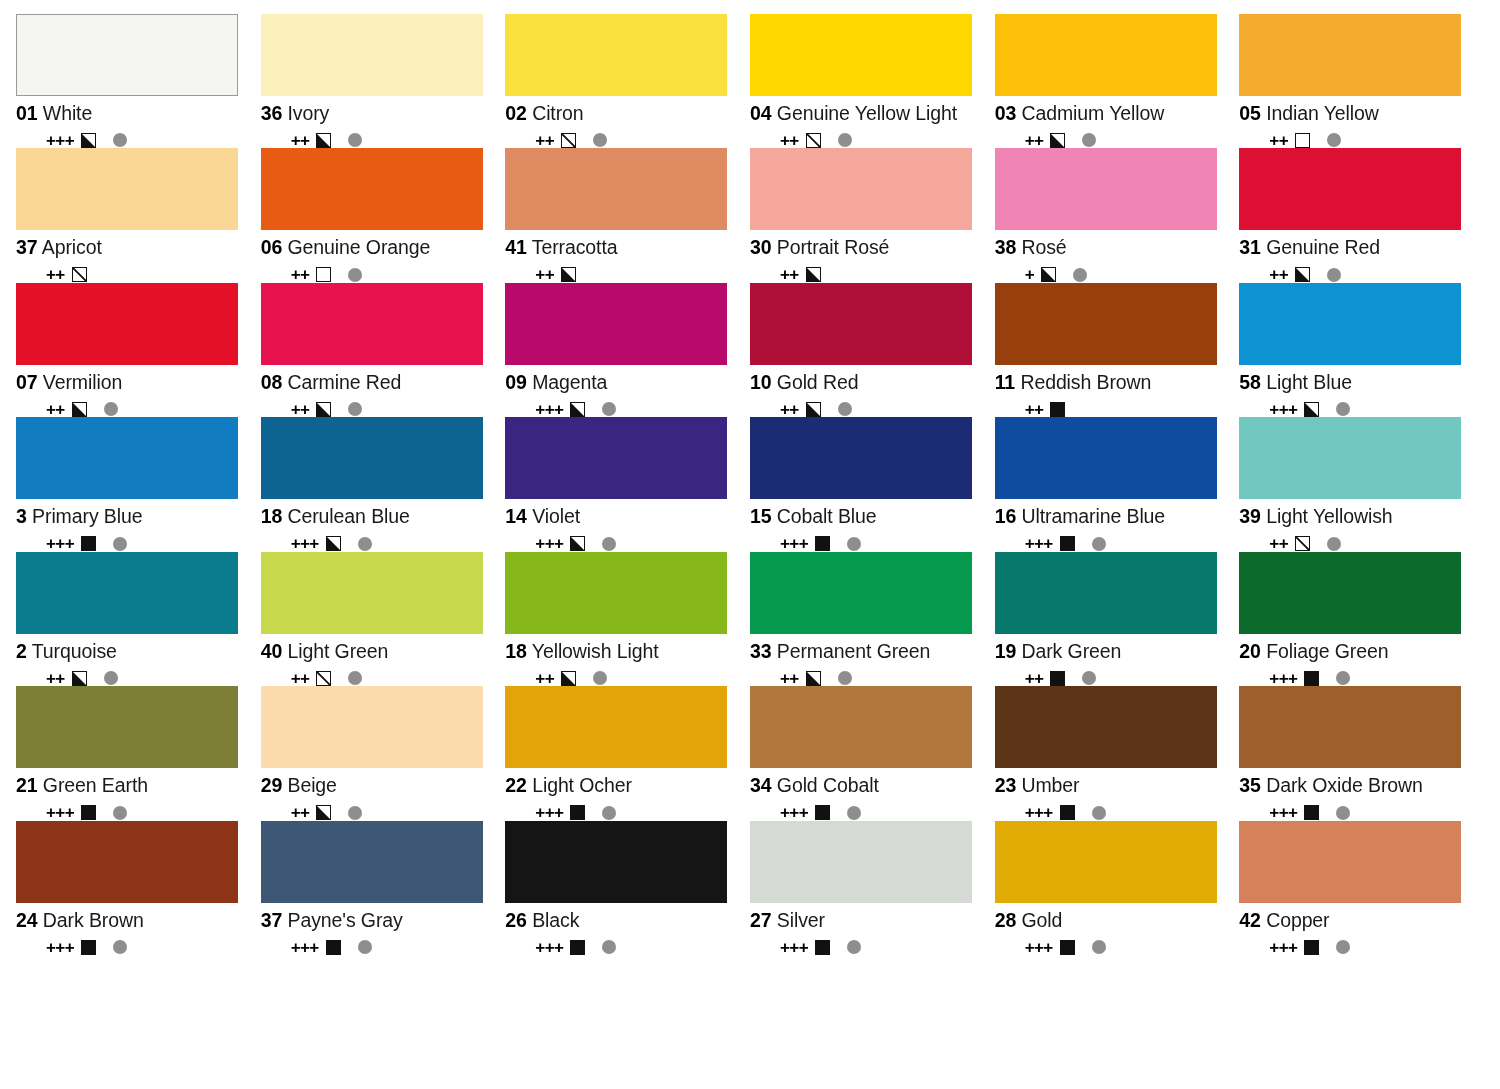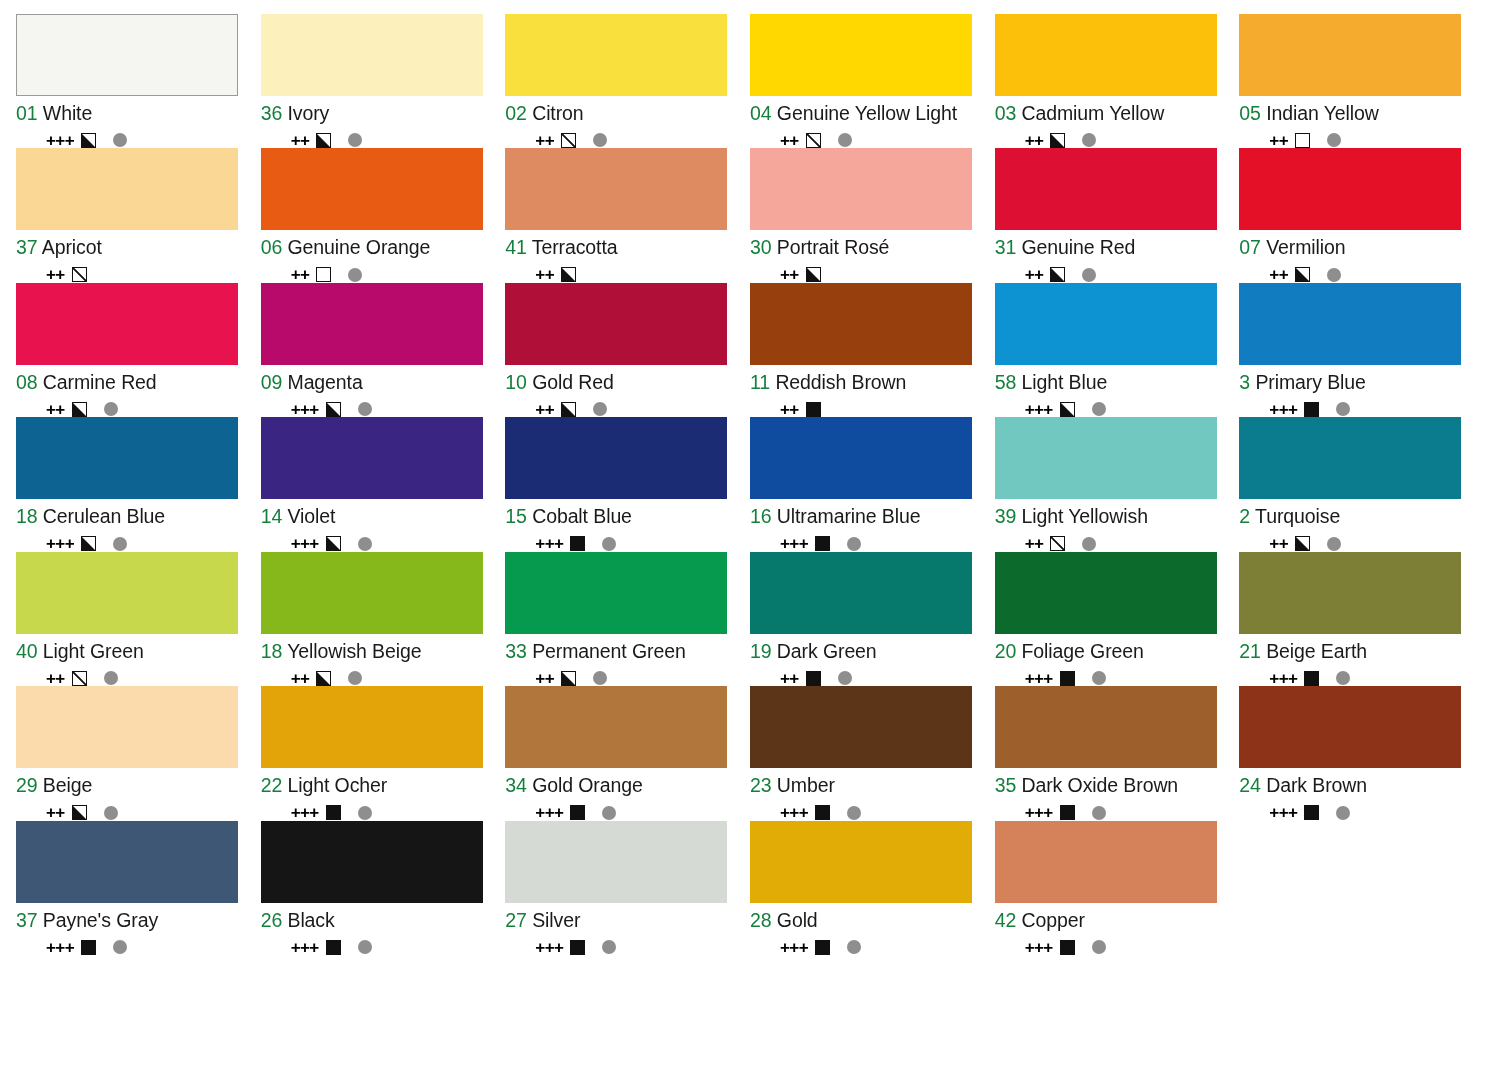--- a/index.html
+++ b/index.html
@@ -47,22 +47,22 @@
 
   .chip-label {
     margin-top: 7px;
     font-size: 19.5px;
     line-height: 1.05;
     color: #111111;
     white-space: nowrap;
     letter-spacing: -0.1px;
   }
   .chip-num {
-    font-weight: 400;
-    color: #15803d;
+    font-weight: 700;
+    color: #000000;
   }
   .chip-name {
     font-weight: 400;
     color: #1a1a1a;
   }
 
   .chip-meta {
     margin-top: 9px;
     padding-left: 30px;
     display: flex;
@@ -213,20 +213,29 @@
     <div class="swatch-cell">
       <div class="color-chip" style="background: rgb(245, 167, 156);"></div>
       <div class="chip-label"><span class="chip-num">30</span> <span class="chip-name">Portrait Rosé</span></div>
       <div class="chip-meta">
         <span class="lightfast">++</span>
         <span class="opacity-icon semi-opaque"></span>
         <span class="gray-dot hidden"></span>
       </div>
     </div>
     <div class="swatch-cell">
+      <div class="color-chip" style="background: rgb(239, 132, 181);"></div>
+      <div class="chip-label"><span class="chip-num">38</span> <span class="chip-name">Rosé</span></div>
+      <div class="chip-meta">
+        <span class="lightfast">+</span>
+        <span class="opacity-icon semi-opaque"></span>
+        <span class="gray-dot"></span>
+      </div>
+    </div>
+    <div class="swatch-cell">
       <div class="color-chip" style="background: rgb(221, 16, 51);"></div>
       <div class="chip-label"><span class="chip-num">31</span> <span class="chip-name">Genuine Red</span></div>
       <div class="chip-meta">
         <span class="lightfast">++</span>
         <span class="opacity-icon semi-opaque"></span>
         <span class="gray-dot"></span>
       </div>
     </div>
     <div class="swatch-cell">
       <div class="color-chip" style="background: rgb(227, 16, 40);"></div>
@@ -349,21 +358,21 @@
       <div class="color-chip" style="background: rgb(199, 216, 77);"></div>
       <div class="chip-label"><span class="chip-num">40</span> <span class="chip-name">Light Green</span></div>
       <div class="chip-meta">
         <span class="lightfast">++</span>
         <span class="opacity-icon semi-transparent"></span>
         <span class="gray-dot"></span>
       </div>
     </div>
     <div class="swatch-cell">
       <div class="color-chip" style="background: rgb(134, 184, 28);"></div>
-      <div class="chip-label"><span class="chip-num">18</span> <span class="chip-name">Yellowish Beige</span></div>
+      <div class="chip-label"><span class="chip-num">18</span> <span class="chip-name">Yellowish Light</span></div>
       <div class="chip-meta">
         <span class="lightfast">++</span>
         <span class="opacity-icon semi-opaque"></span>
         <span class="gray-dot"></span>
       </div>
     </div>
     <div class="swatch-cell">
       <div class="color-chip" style="background: rgb(5, 154, 77);"></div>
       <div class="chip-label"><span class="chip-num">33</span> <span class="chip-name">Permanent Green</span></div>
       <div class="chip-meta">
@@ -385,21 +394,21 @@
       <div class="color-chip" style="background: rgb(12, 106, 44);"></div>
       <div class="chip-label"><span class="chip-num">20</span> <span class="chip-name">Foliage Green</span></div>
       <div class="chip-meta">
         <span class="lightfast">+++</span>
         <span class="opacity-icon opaque"></span>
         <span class="gray-dot"></span>
       </div>
     </div>
     <div class="swatch-cell">
       <div class="color-chip" style="background: rgb(125, 127, 55);"></div>
-      <div class="chip-label"><span class="chip-num">21</span> <span class="chip-name">Beige Earth</span></div>
+      <div class="chip-label"><span class="chip-num">21</span> <span class="chip-name">Green Earth</span></div>
       <div class="chip-meta">
         <span class="lightfast">+++</span>
         <span class="opacity-icon opaque"></span>
         <span class="gray-dot"></span>
       </div>
     </div>
     <div class="swatch-cell">
       <div class="color-chip" style="background: rgb(251, 219, 172);"></div>
       <div class="chip-label"><span class="chip-num">29</span> <span class="chip-name">Beige</span></div>
       <div class="chip-meta">
@@ -412,21 +421,21 @@
       <div class="color-chip" style="background: rgb(226, 164, 9);"></div>
       <div class="chip-label"><span class="chip-num">22</span> <span class="chip-name">Light Ocher</span></div>
       <div class="chip-meta">
         <span class="lightfast">+++</span>
         <span class="opacity-icon opaque"></span>
         <span class="gray-dot"></span>
       </div>
     </div>
     <div class="swatch-cell">
       <div class="color-chip" style="background: rgb(176, 118, 60);"></div>
-      <div class="chip-label"><span class="chip-num">34</span> <span class="chip-name">Gold Orange</span></div>
+      <div class="chip-label"><span class="chip-num">34</span> <span class="chip-name">Gold Cobalt</span></div>
       <div class="chip-meta">
         <span class="lightfast">+++</span>
         <span class="opacity-icon opaque"></span>
         <span class="gray-dot"></span>
       </div>
     </div>
     <div class="swatch-cell">
       <div class="color-chip" style="background: rgb(92, 52, 24);"></div>
       <div class="chip-label"><span class="chip-num">23</span> <span class="chip-name">Umber</span></div>
       <div class="chip-meta">

